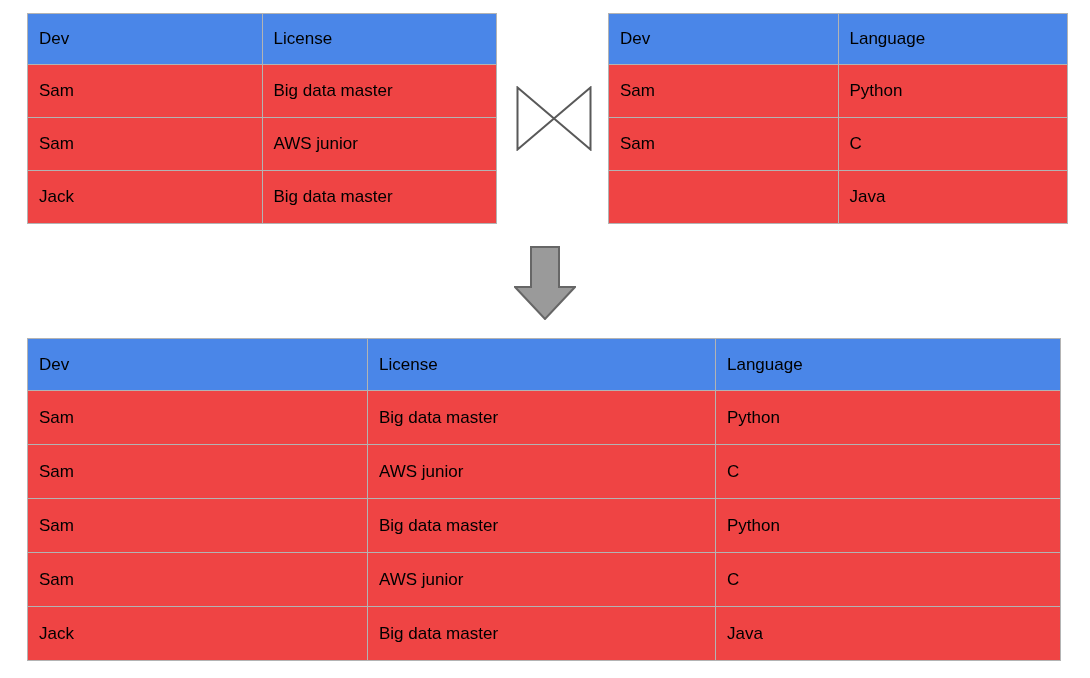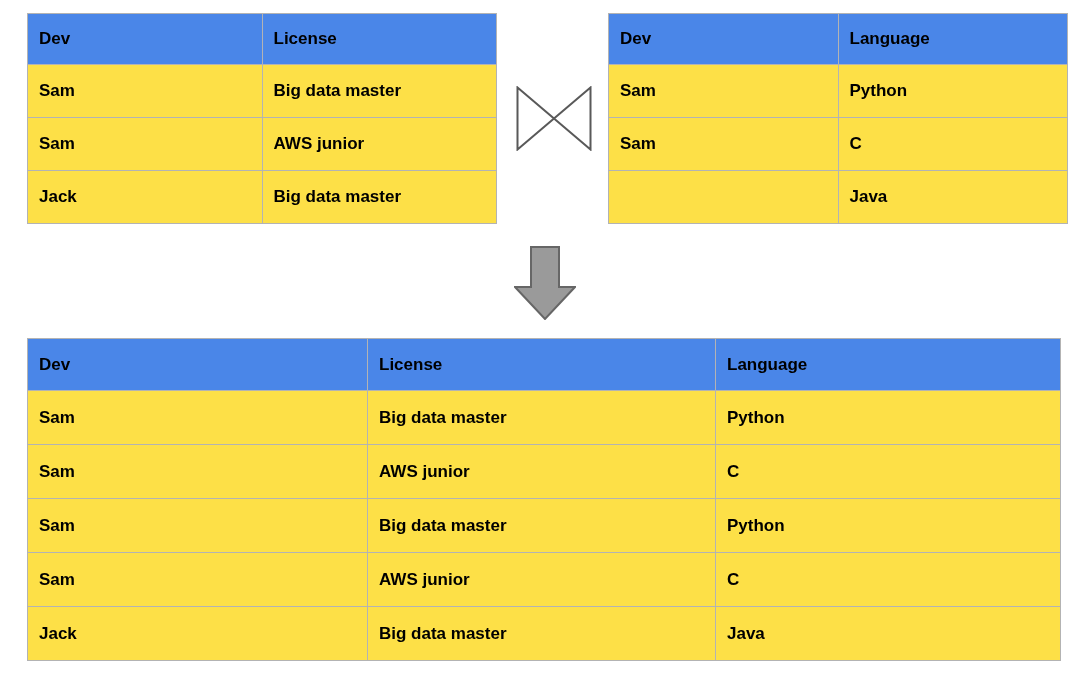--- a/index.html
+++ b/index.html
@@ -26,31 +26,31 @@
   }
   table {
     border-collapse: collapse;
     table-layout: fixed;
     font-size: 17px;
     color: var(--text);
   }
   th, td {
     border: 1px solid var(--border);
     text-align: left;
-    font-weight: bold;
+    font-weight: normal;
     padding: 0 0 0 11px;
     vertical-align: middle;
     overflow: hidden;
     white-space: nowrap;
   }
   thead th {
     background: var(--header-bg);
     height: 51px;
   }
-  tbody td { height: 53px; background: #fde047; }
+  tbody td { height: 53px; background: #ef4444; }
 
   .tbl-left   { position: absolute; left: 27px;  top: 13px;  width: 470px; }
   .tbl-right  { position: absolute; left: 608px; top: 13px;  width: 460px; }
   .tbl-left th, .tbl-left td, .tbl-right th, .tbl-right td { width: 50%; }
 
   .tbl-result { position: absolute; left: 27px; top: 338px; width: 1033px; }
   .tbl-result thead th { height: 52px; }
   .tbl-result tbody td { height: 54px; }
   .tbl-result th:nth-child(1), .tbl-result td:nth-child(1) { width: 340px; }
   .tbl-result th:nth-child(2), .tbl-result td:nth-child(2) { width: 348px; }

